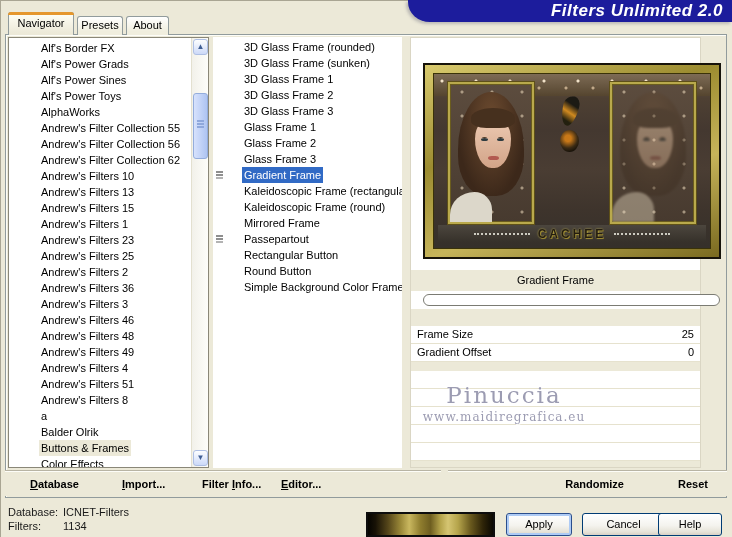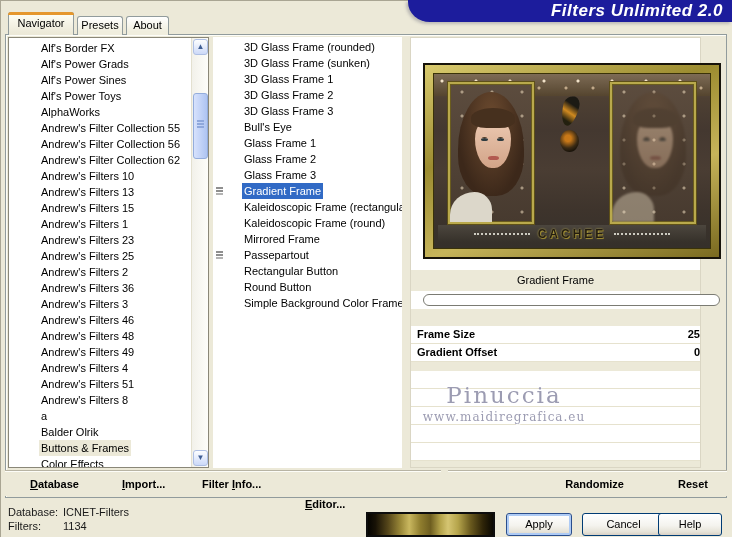--- a/index.html
+++ b/index.html
@@ -176,26 +176,26 @@
     position:absolute; left:0; right:0; top:232px; height:21px;
     background:#ECE9D8; text-align:center; line-height:21px;
   }
   #progress {
     position:absolute; left:12px; top:256px; width:297px; height:12px;
     border:1px solid #7b7b73; border-radius:7px; background:#fff;
   }
   #band { position:absolute; left:0; right:0; top:271px; height:17px; background:#ECE9D8; }
   #param-area {
     position:absolute; left:0; right:0; top:288px; bottom:0;
-    background:#ECE9D8; display:flex; flex-direction:column;font-weight:bold;
+    background:#ECE9D8; display:flex; flex-direction:column;
   }
   .prow { display:flex; height:18px; line-height:17px; background:#fff;
     border-bottom:1px solid #E6E2CE; cursor:ew-resize; }
   .prow .pname { padding-left:6px; }
-  .prow .pval  { margin-left:auto; }
+  .prow .pval  { margin-left:auto; padding-right:6px; }
   .prow.blank { cursor:default; }
   .pgap { height:9px; background:#ECE9D8; }
 
   #watermark {
     position:absolute; left:8px; top:344px; width:170px; text-align:center;
     color:#9c9cb2; pointer-events:none;
     font-family:"DejaVu Serif", serif;
   }
   #wm1 { font-size:23px; letter-spacing:2px; text-shadow:1px 1px 0 #fff; }
   #wm2 { font-size:12px; letter-spacing:1px; margin-top:2px; text-shadow:1px 1px 0 #fff; }
@@ -203,21 +203,21 @@
   
   .menu-strip {
     position:absolute; top:470px; height:26px; background:#ECE9D8; z-index:2;
     border-top:1px solid #B8B4A4; box-shadow:inset 0 1px 0 #FDFDF8;
   }
   #menu-left  { left:5px;  width:436px; }
   #menu-right { left:448px; width:279px; }
   .menu-btn { position:absolute; top:0; height:26px; line-height:26px;
     font-weight:bold; cursor:pointer; white-space:nowrap; }
   #mb-database { left:25px; }  #mb-import { left:117px; }
-  #mb-filterinfo { left:197px; } #mb-editor { left:300px;margin-top:20px; }
+  #mb-filterinfo { left:197px; } #mb-editor { left:276px; }
   #mb-randomize { right:103px; } #mb-reset { right:19px; }
 
   
   .status-txt { position:absolute; color:#1a1a1a; }
   #st-dbl { left:8px;  top:506px; } #st-dbv { left:63px; top:506px; }
   #st-fll { left:8px;  top:520px; } #st-flv { left:63px; top:520px; }
 
   #gradient-swatch {
     left:366px; top:512px; width:129px; height:25px;
     border:2px solid #0d0d0d;
@@ -284,21 +284,20 @@
     <div class="sb-btn" id="sb-down">▼</div>
   </div>
 </div>
 
 <div class="abs" id="filter-list">
     <div class="li fl"><span class="li-label">3D Glass Frame (rounded)</span></div>
     <div class="li fl"><span class="li-label">3D Glass Frame (sunken)</span></div>
     <div class="li fl"><span class="li-label">3D Glass Frame 1</span></div>
     <div class="li fl"><span class="li-label">3D Glass Frame 2</span></div>
     <div class="li fl"><span class="li-label">3D Glass Frame 3</span></div>
-    <div class="li fl"><span class="li-label">Bull's Eye</span></div>
     <div class="li fl"><span class="li-label">Glass Frame 1</span></div>
     <div class="li fl"><span class="li-label">Glass Frame 2</span></div>
     <div class="li fl"><span class="li-label">Glass Frame 3</span></div>
     <div class="li fl"><span class="grip"></span><span class="li-label sel">Gradient Frame</span></div>
     <div class="li fl"><span class="li-label">Kaleidoscopic Frame (rectangular)</span></div>
     <div class="li fl"><span class="li-label">Kaleidoscopic Frame (round)</span></div>
     <div class="li fl"><span class="li-label">Mirrored Frame</span></div>
     <div class="li fl"><span class="grip"></span><span class="li-label">Passepartout</span></div>
     <div class="li fl"><span class="li-label">Rectangular Button</span></div>
     <div class="li fl"><span class="li-label">Round Button</span></div>

